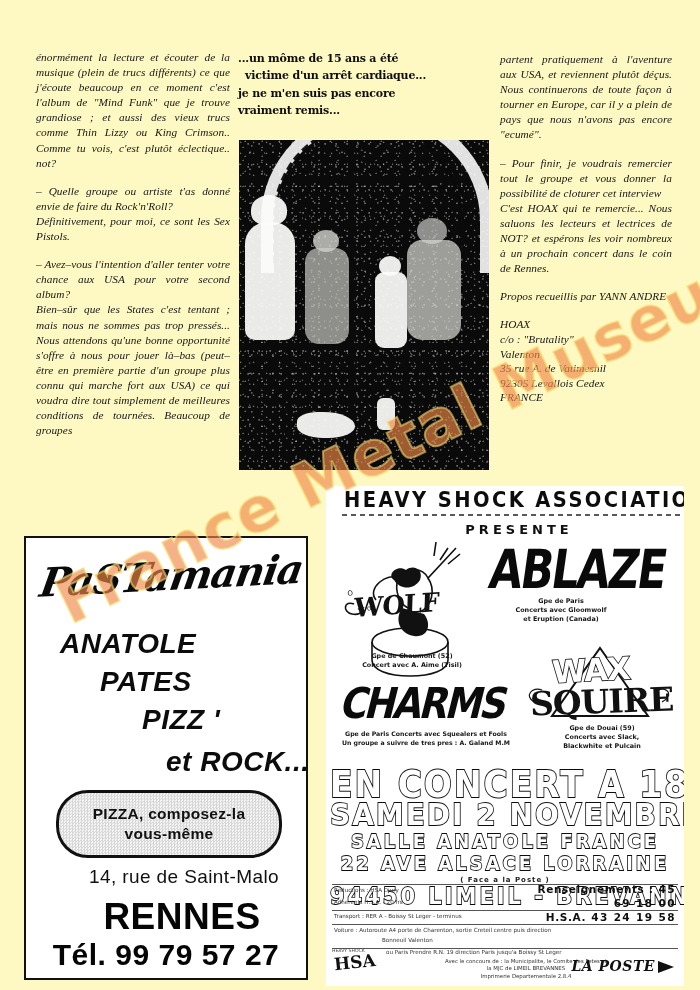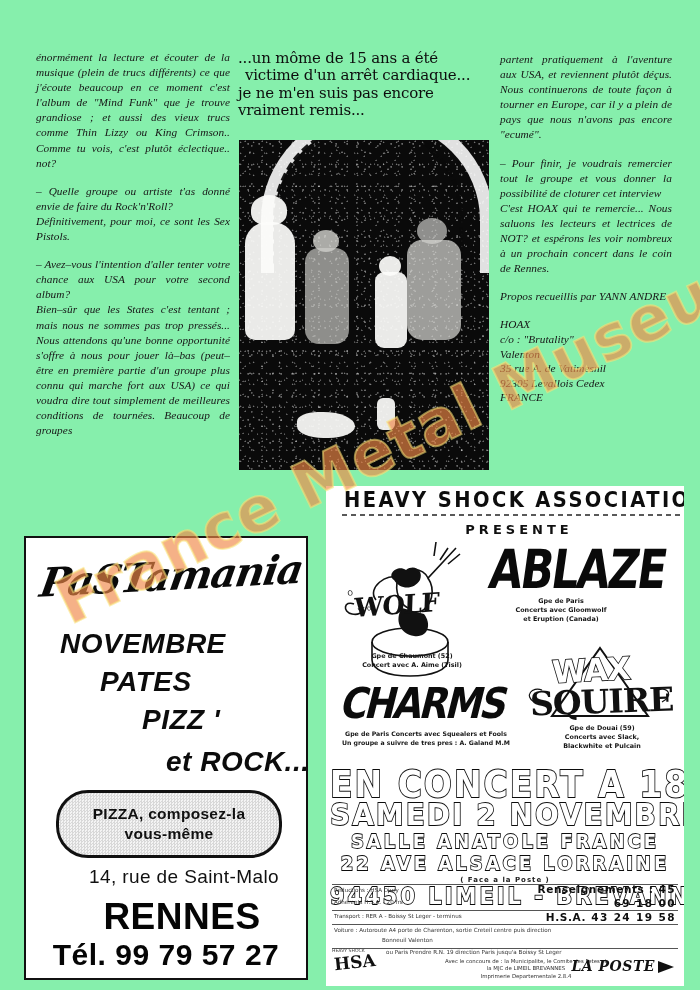--- a/index.html
+++ b/index.html
@@ -6,21 +6,21 @@
   body{
     width:700px;height:990px;
     background:#fdfdfb;
     font-family:"Liberation Serif", serif;
     overflow:hidden;
     position:relative;
   }
   .page{
     position:absolute;inset:0;
     width:700px;height:990px;
-    background:#86efac;
+    background:#fef9c3;
   }
 
   
   .interview{
     position:absolute;
     left:0;top:0;width:700px;height:482px;
   }
   .col{
     position:absolute;
     font-family:"Liberation Serif", serif;
@@ -34,25 +34,25 @@
   .col p{margin:0 0 0 0;}
   .col p.gap{margin-top:13px;}
   .col-left{left:36px;top:50px;width:194px;}
   .col-right{left:500px;top:52px;width:172px;}
   .col-right .addr{font-style:italic;line-height:14.6px;}
 
   
   .pullquote{
     position:absolute;left:238px;top:50px;width:252px;
     font-family:"DejaVu Serif", serif;
-    font-size:15px;
+    font-size:11px;
     line-height:17.4px;
     color:#0d0d0d;
     letter-spacing:-0.2px;
-    font-weight:400;
+    font-weight:700;
   }
   .pullquote div{white-space:nowrap;}
   .pq-i{padding-left:7px;}
 
   
   .photo{
     position:absolute;left:239px;top:140px;width:250px;height:330px;
     background:#0a0a0a;
     overflow:hidden;
   }
@@ -393,21 +393,21 @@
       <p class="addr">c/o : "Brutality"</p>
       <p class="addr">Valenton</p>
       <p class="addr">35 rue A. de Vatimesnil</p>
       <p class="addr">92305 Levallois Cedex</p>
       <p class="addr">FRANCE</p>
     </div>
   </div>
 
   <div class="ad-pasta">
     <div class="pasta-logo">PaSTamania</div>
-    <div class="pasta-line pl1">NOVEMBRE</div>
+    <div class="pasta-line pl1">ANATOLE</div>
     <div class="pasta-line pl2">PATES</div>
     <div class="pasta-line pl3">PIZZ '</div>
     <div class="pasta-line pl4">et ROCK...</div>
 
     <div class="pizza-box">
       <span>PIZZA, composez-la</span>
       <span>vous-même</span>
     </div>
 
     <div class="pasta-addr">14, rue de Saint-Malo</div>

